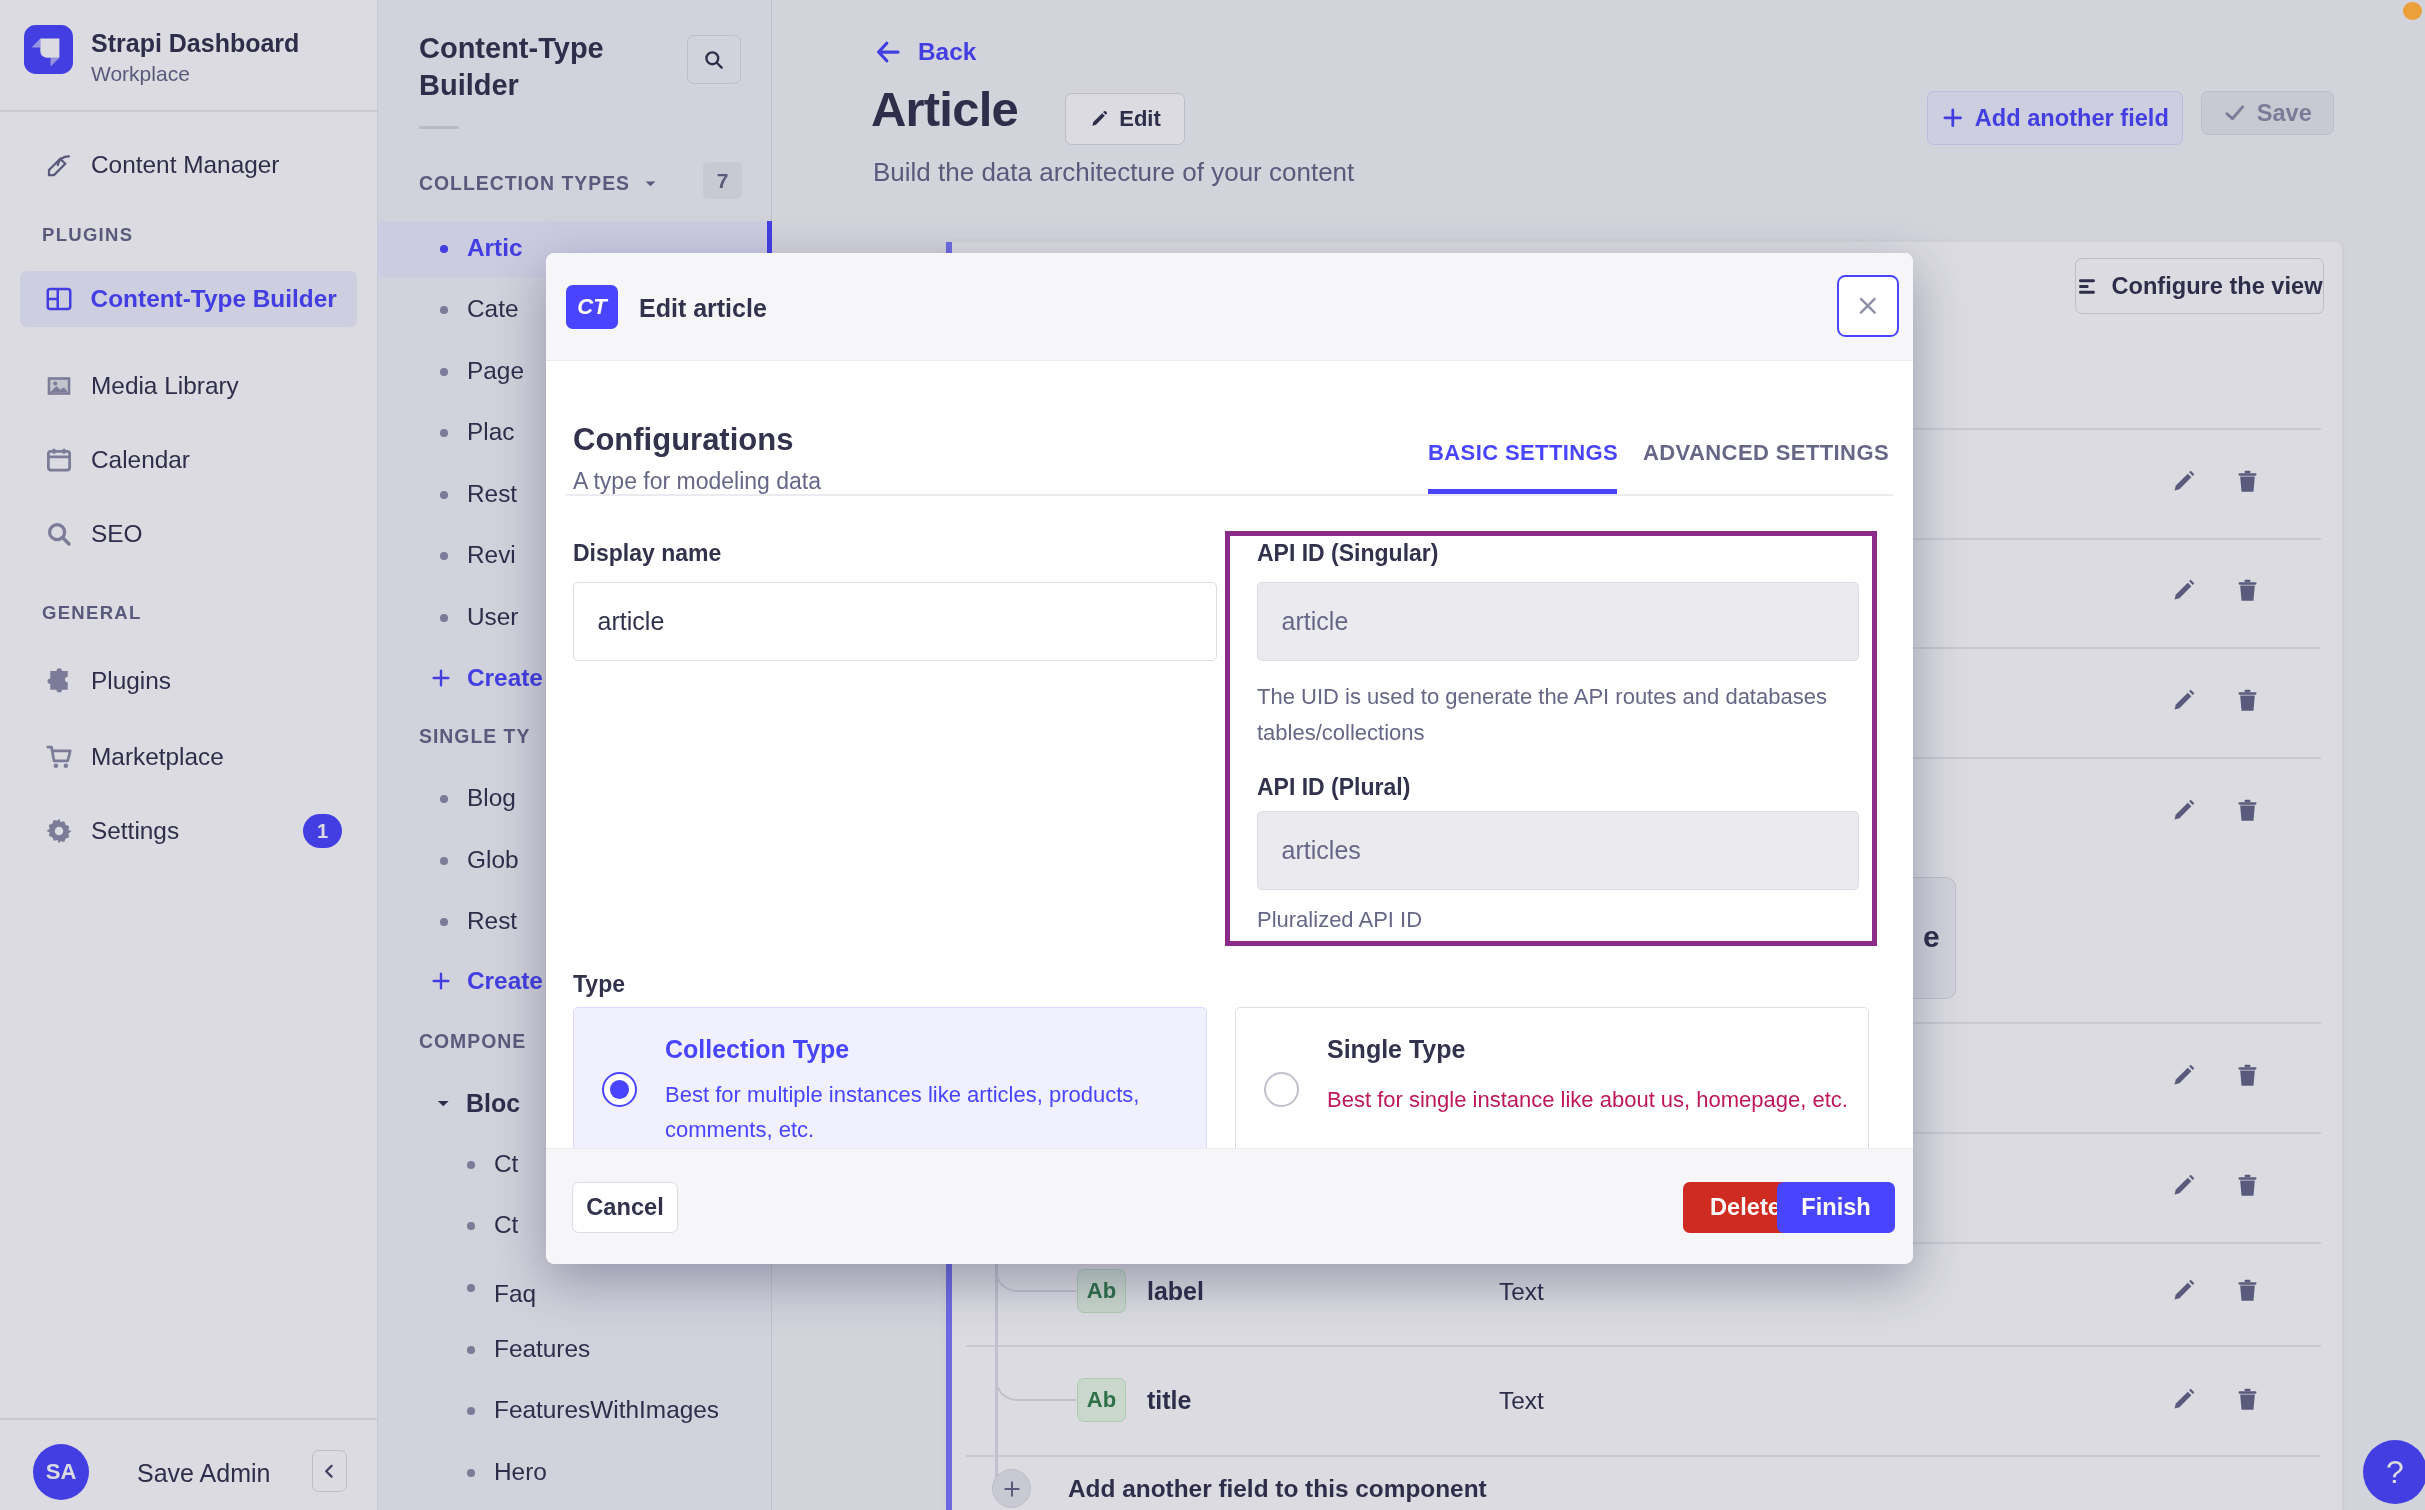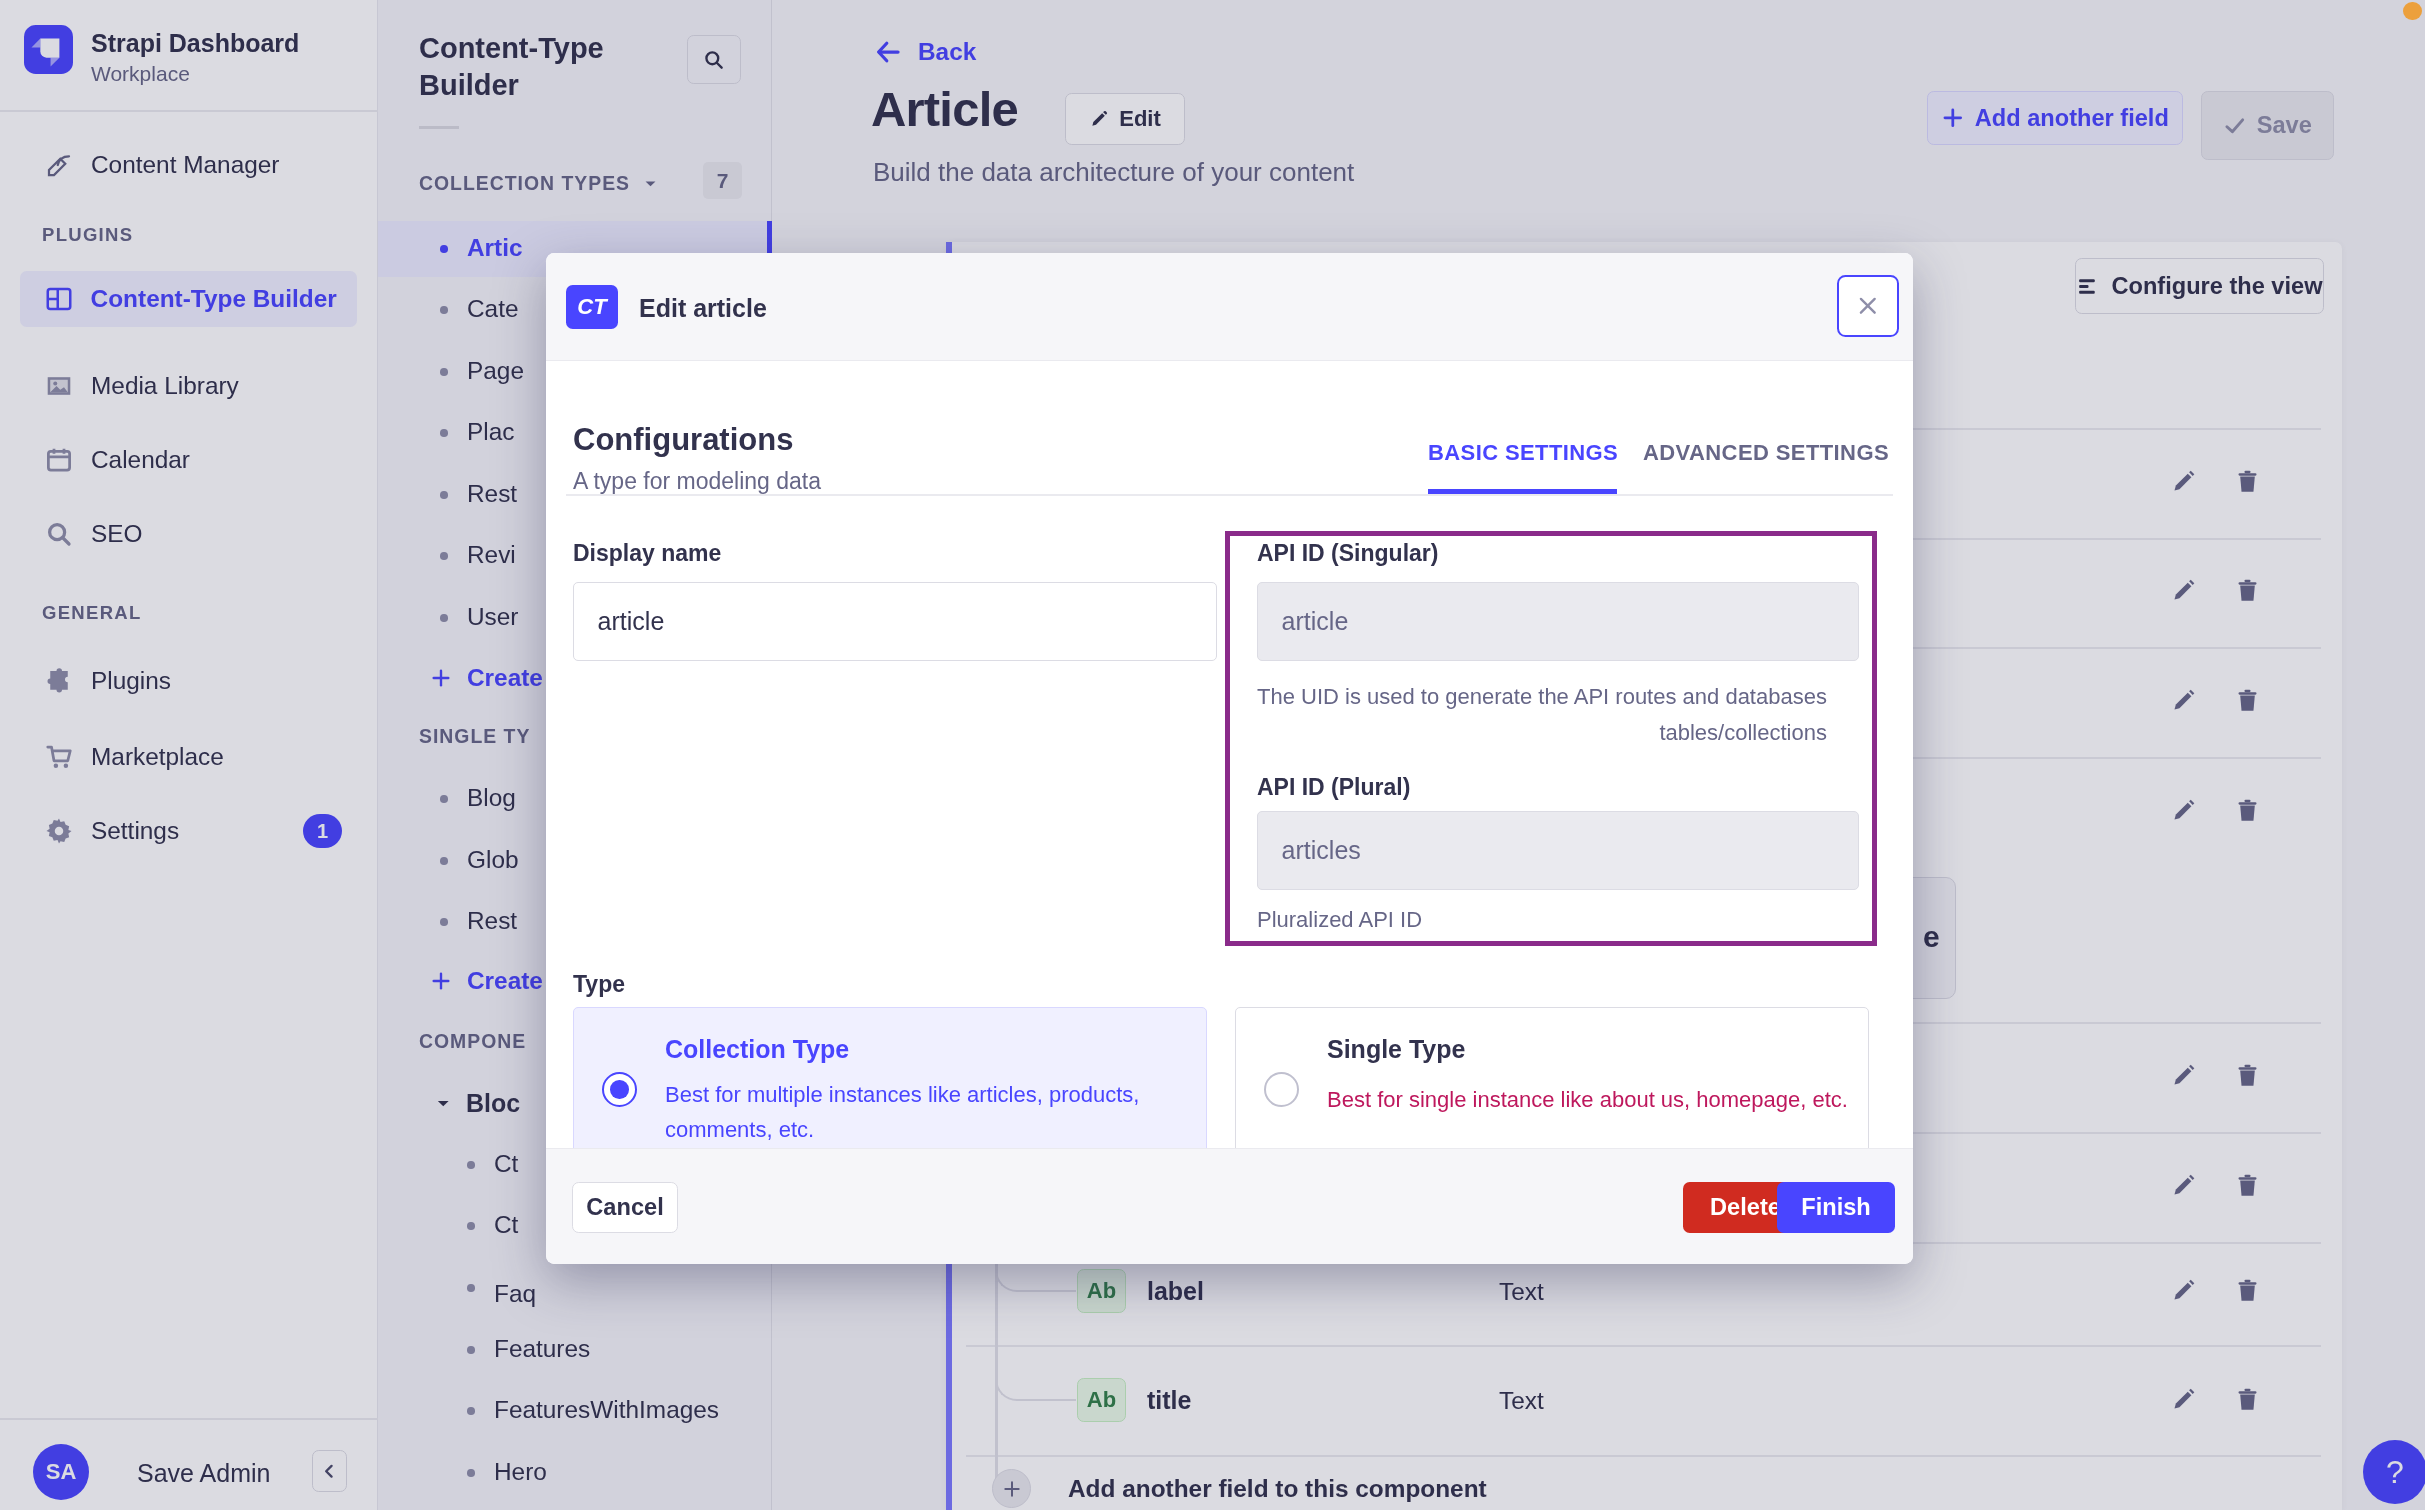--- a/index.html
+++ b/index.html
@@ -66,21 +66,21 @@
   .m-heading{font-size:31px;font-weight:700;color:#32324d;}
   .m-subheading{font-size:23px;color:#666687;}
   .tab{font-size:22px;font-weight:700;letter-spacing:0.4px;cursor:pointer;}
   .tab.active{color:#4945ff;}
   .tab.inactive{color:#666687;}
   .tab-underline{background:#4945ff;height:5px;}
   .m-divider{background:#eaeaef;height:1.7px;}
   .f-label{font-size:23px;font-weight:600;color:#32324d;}
   .f-input{border:1.7px solid #dcdce4;border-radius:5px;font-size:25px;color:#32324d;padding:0 23.6px;box-sizing:border-box;background:#fff;font-family:"Liberation Sans",sans-serif;outline:none;width:100%;height:100%;}
   .f-input.disabled{background:#eaeaef;color:#666687;}
-  .f-help{font-size:22px;color:#666687;line-height:36px;text-align:right;}
+  .f-help{font-size:22px;color:#666687;line-height:36px;}
   .annotation{border:5px solid #8a2b8a;box-sizing:border-box;pointer-events:none;}
   .type-card{border-radius:5px;box-sizing:border-box;cursor:pointer;}
   .type-card.selected{background:#f0f0ff;border:1.7px solid #d9d8ff;}
   .type-card.plain{background:#fff;border:1.7px solid #dcdce4;}
   .radio-outer{border-radius:50%;box-sizing:border-box;background:#fff;display:flex;align-items:center;justify-content:center;}
   .radio-outer.sel{border:2.5px solid #4945ff;}
   .radio-outer.unsel{border:2.5px solid #c0c0cf;}
   .radio-dot{width:18.5px;height:18.5px;border-radius:50%;background:#4945ff;}
   .card-title{font-size:25px;font-weight:700;}
   .card-desc{font-size:22px;line-height:35px;}
@@ -354,21 +354,21 @@
 
     <div class="abs btn btn-secondary" style="left:1155px;top:91px;width:256px;height:54px;">
       <span>
           <svg width="23.6" height="23.6" viewBox="0 0 24 24" stroke="#4945ff" stroke-width="2.8" stroke-linecap="round">
             <line x1="12" y1="4" x2="12" y2="20"></line>
             <line x1="4" y1="12" x2="20" y2="12"></line>
           </svg>
         </span>
       <span>Add another field</span>
     </div>
-    <div class="abs btn btn-disabled" style="left:1429px;top:91px;width:133px;height:69px;text-align:center;">
+    <div class="abs btn btn-disabled" style="left:1429px;top:91px;width:133px;height:44px;text-align:center;">
       <span>
           <svg width="23.6" height="23.6" viewBox="0 0 24 24" fill="none" stroke="#8e8ea9" stroke-width="3" stroke-linecap="round" stroke-linejoin="round">
             <polyline points="4,13 9.5,18 20,6"></polyline>
           </svg>
         </span>
       <span>Save</span>
     </div>
 
     <div class="abs content-box" style="left:174px;top:242px;width:1396px;height:1268px;">
       <div class="abs accent-line" style="left:0;top:0;width:5.9px;height:1268px;"></div>

